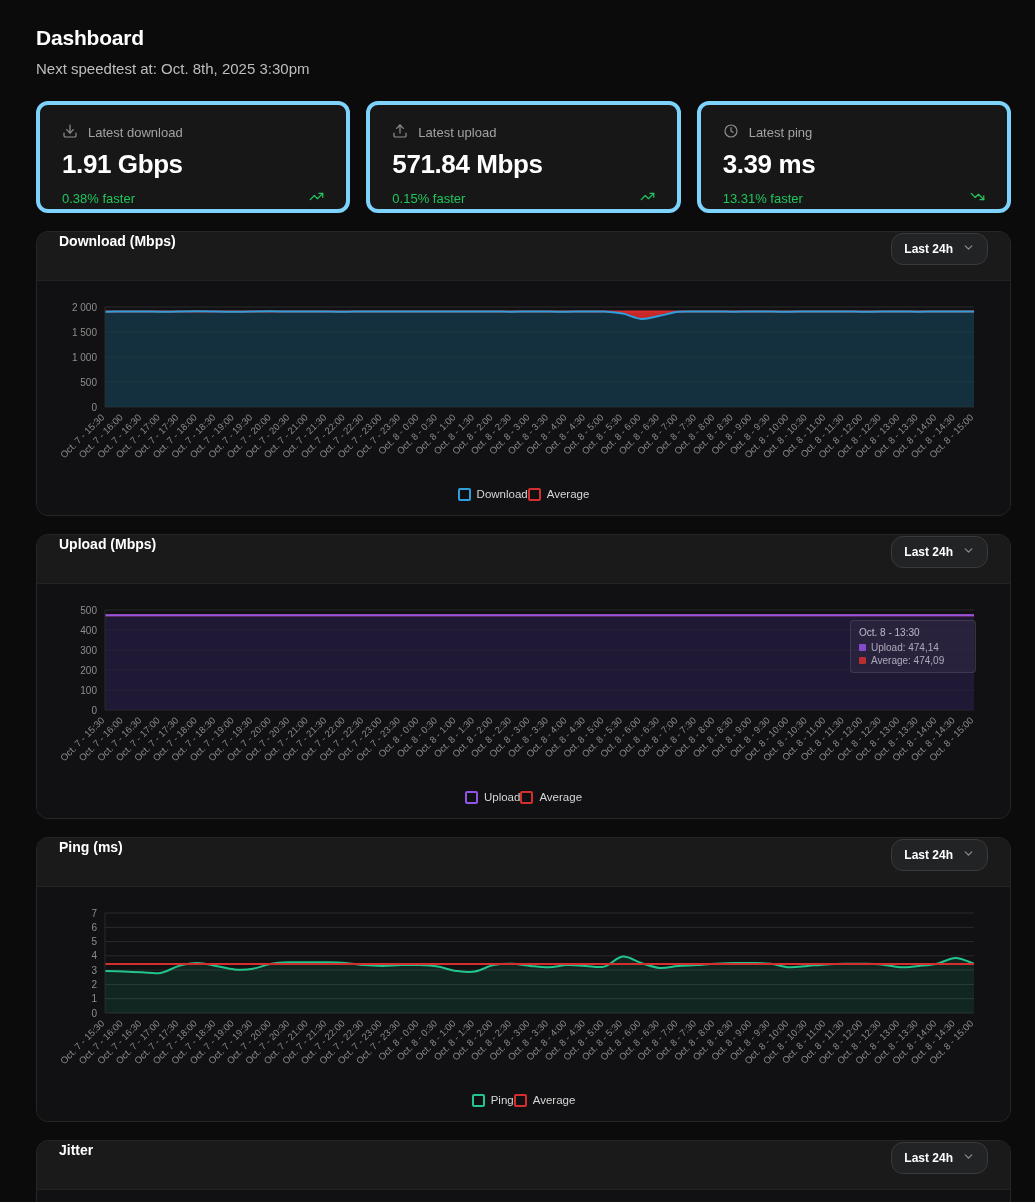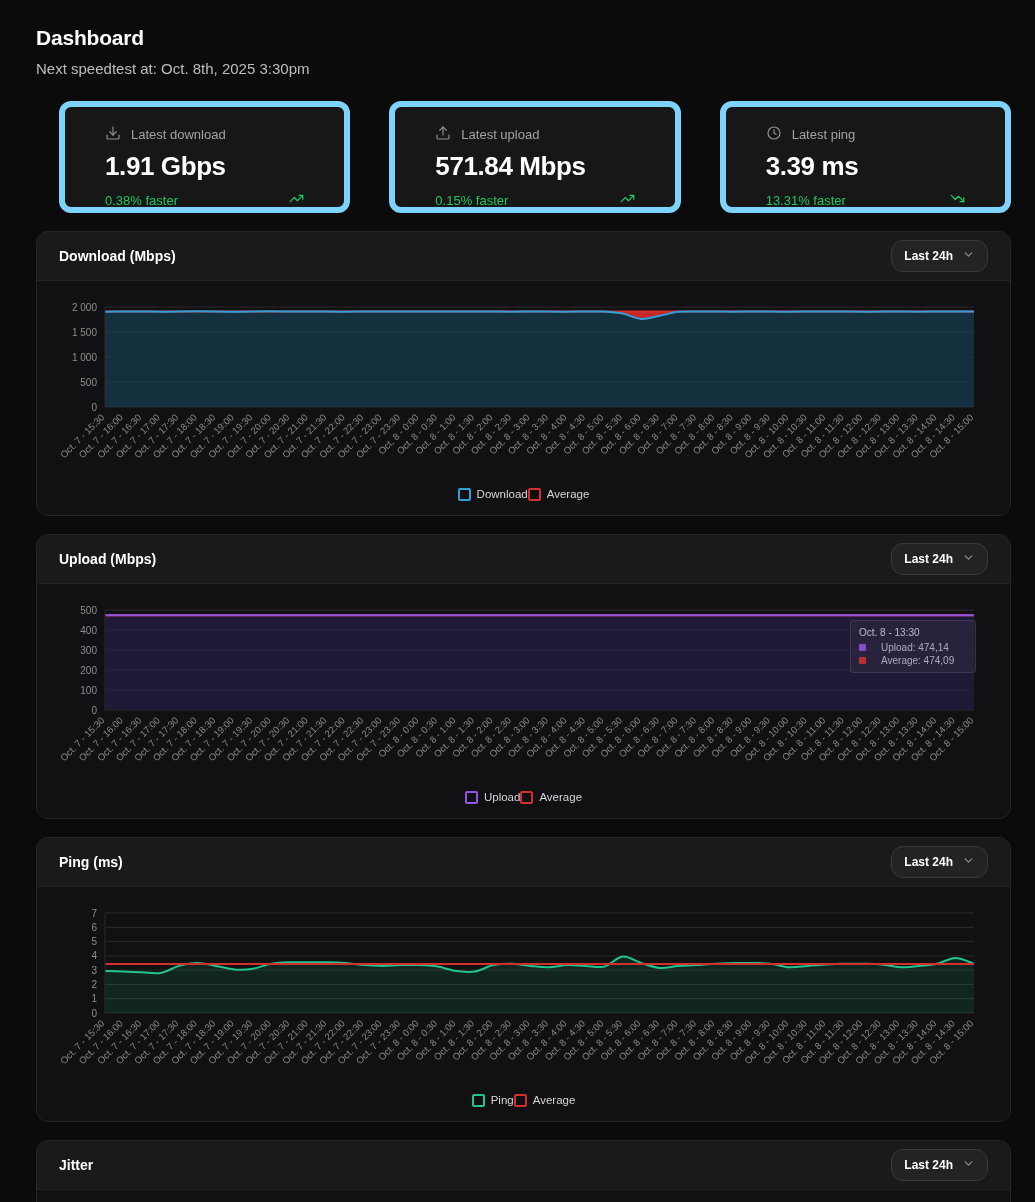--- a/index.html
+++ b/index.html
@@ -8,35 +8,35 @@
     background:#0b0b0c;color:#fff;
     font-family:"Liberation Sans",sans-serif;
     -webkit-font-smoothing:antialiased;
   }
   .wrap{width:975px;padding:26px 24px 0 36px;}
   h1{font-size:21px;font-weight:700;margin:0 0 10px;letter-spacing:-0.2px;}
   .subtitle{font-size:15px;color:#bdbdbd;}
   
   .stats{display:flex;gap:16px;margin:24px 0 18px;}
   .card{
-    flex:1;box-sizing:border-box;height:112px;padding:18px 40px;
-    background:#171717;border:6px solid #7dd3fc;border-radius:12px;margin-left:23px;
+    flex:1;box-sizing:border-box;height:112px;padding:18px 22px;
+    background:#171717;border:4px solid #7dd3fc;border-radius:12px;
   }
   .card-top{display:flex;align-items:center;gap:10px;color:#a3a3a3;font-size:13px;}
   .card-top svg{stroke:#8f8f8f;}
   .card-value{font-size:26px;font-weight:700;margin-top:7px;letter-spacing:-0.4px;}
   .card-delta{margin-top:9px;color:#22c55e;font-size:13px;display:flex;align-items:center;gap:7px;justify-content:space-between;}
   .card-delta svg{stroke:#22c55e;}
   
   .panel{
     box-sizing:border-box;width:975px;margin-bottom:18px;
     background:#1a1a1a;border:1px solid #262626;border-radius:12px;overflow:hidden;
   }
   .panel-header{
-    display:flex;justify-content:space-between;align-items:center;
+    display:flex;justify-content:space-between;align-items:flex-start;
     height:48px;box-sizing:border-box;padding:1px 22px;background:#1a1a1a;
   }
   .panel-title{font-size:14px;font-weight:700;}
   .range-btn{
     display:inline-flex;align-items:center;gap:9px;cursor:pointer;
     background:#222325;border:1px solid #3a3a3c;border-radius:12px;
     color:#fff;font-weight:700;font-size:12px;padding:7px 12px;
     font-family:"Liberation Sans",sans-serif;
   }
   .range-btn svg{stroke:#8a8a8a;}
@@ -51,21 +51,21 @@
   .legend{display:flex;justify-content:center;align-items:center;gap:0;margin-top:2px;height:18px;}
   .lg-item{display:inline-flex;align-items:center;gap:6px;font-size:11.5px;color:#d6d6d6;cursor:pointer;}
   .lg-swatch{width:9px;height:9px;border:2px solid;border-radius:2px;display:inline-block;background:#101012;}
   
   .tooltip{
     position:absolute;top:36px;right:34px;width:108px;z-index:3;
     background:rgba(52,46,70,0.45);border:1px solid rgba(255,255,255,0.10);
     border-radius:4px;padding:6px 8px;font-size:10px;color:rgba(225,222,235,0.70);
   }
   .tt-title{margin-bottom:4px;color:rgba(235,232,245,0.75);}
-  .tt-row{display:flex;align-items:center;gap:15px;margin-top:2px;}
+  .tt-row{display:flex;align-items:center;gap:5px;margin-top:2px;}
   .tt-swatch{width:7px;height:7px;display:inline-block;border-radius:1px;opacity:0.85;}
 </style>
 </head>
 <body>
 
 <div class="wrap">
 
   <header>
     <h1>Dashboard</h1>
     <div class="subtitle">Next speedtest at: Oct. 8th, 2025 3:30pm</div>

